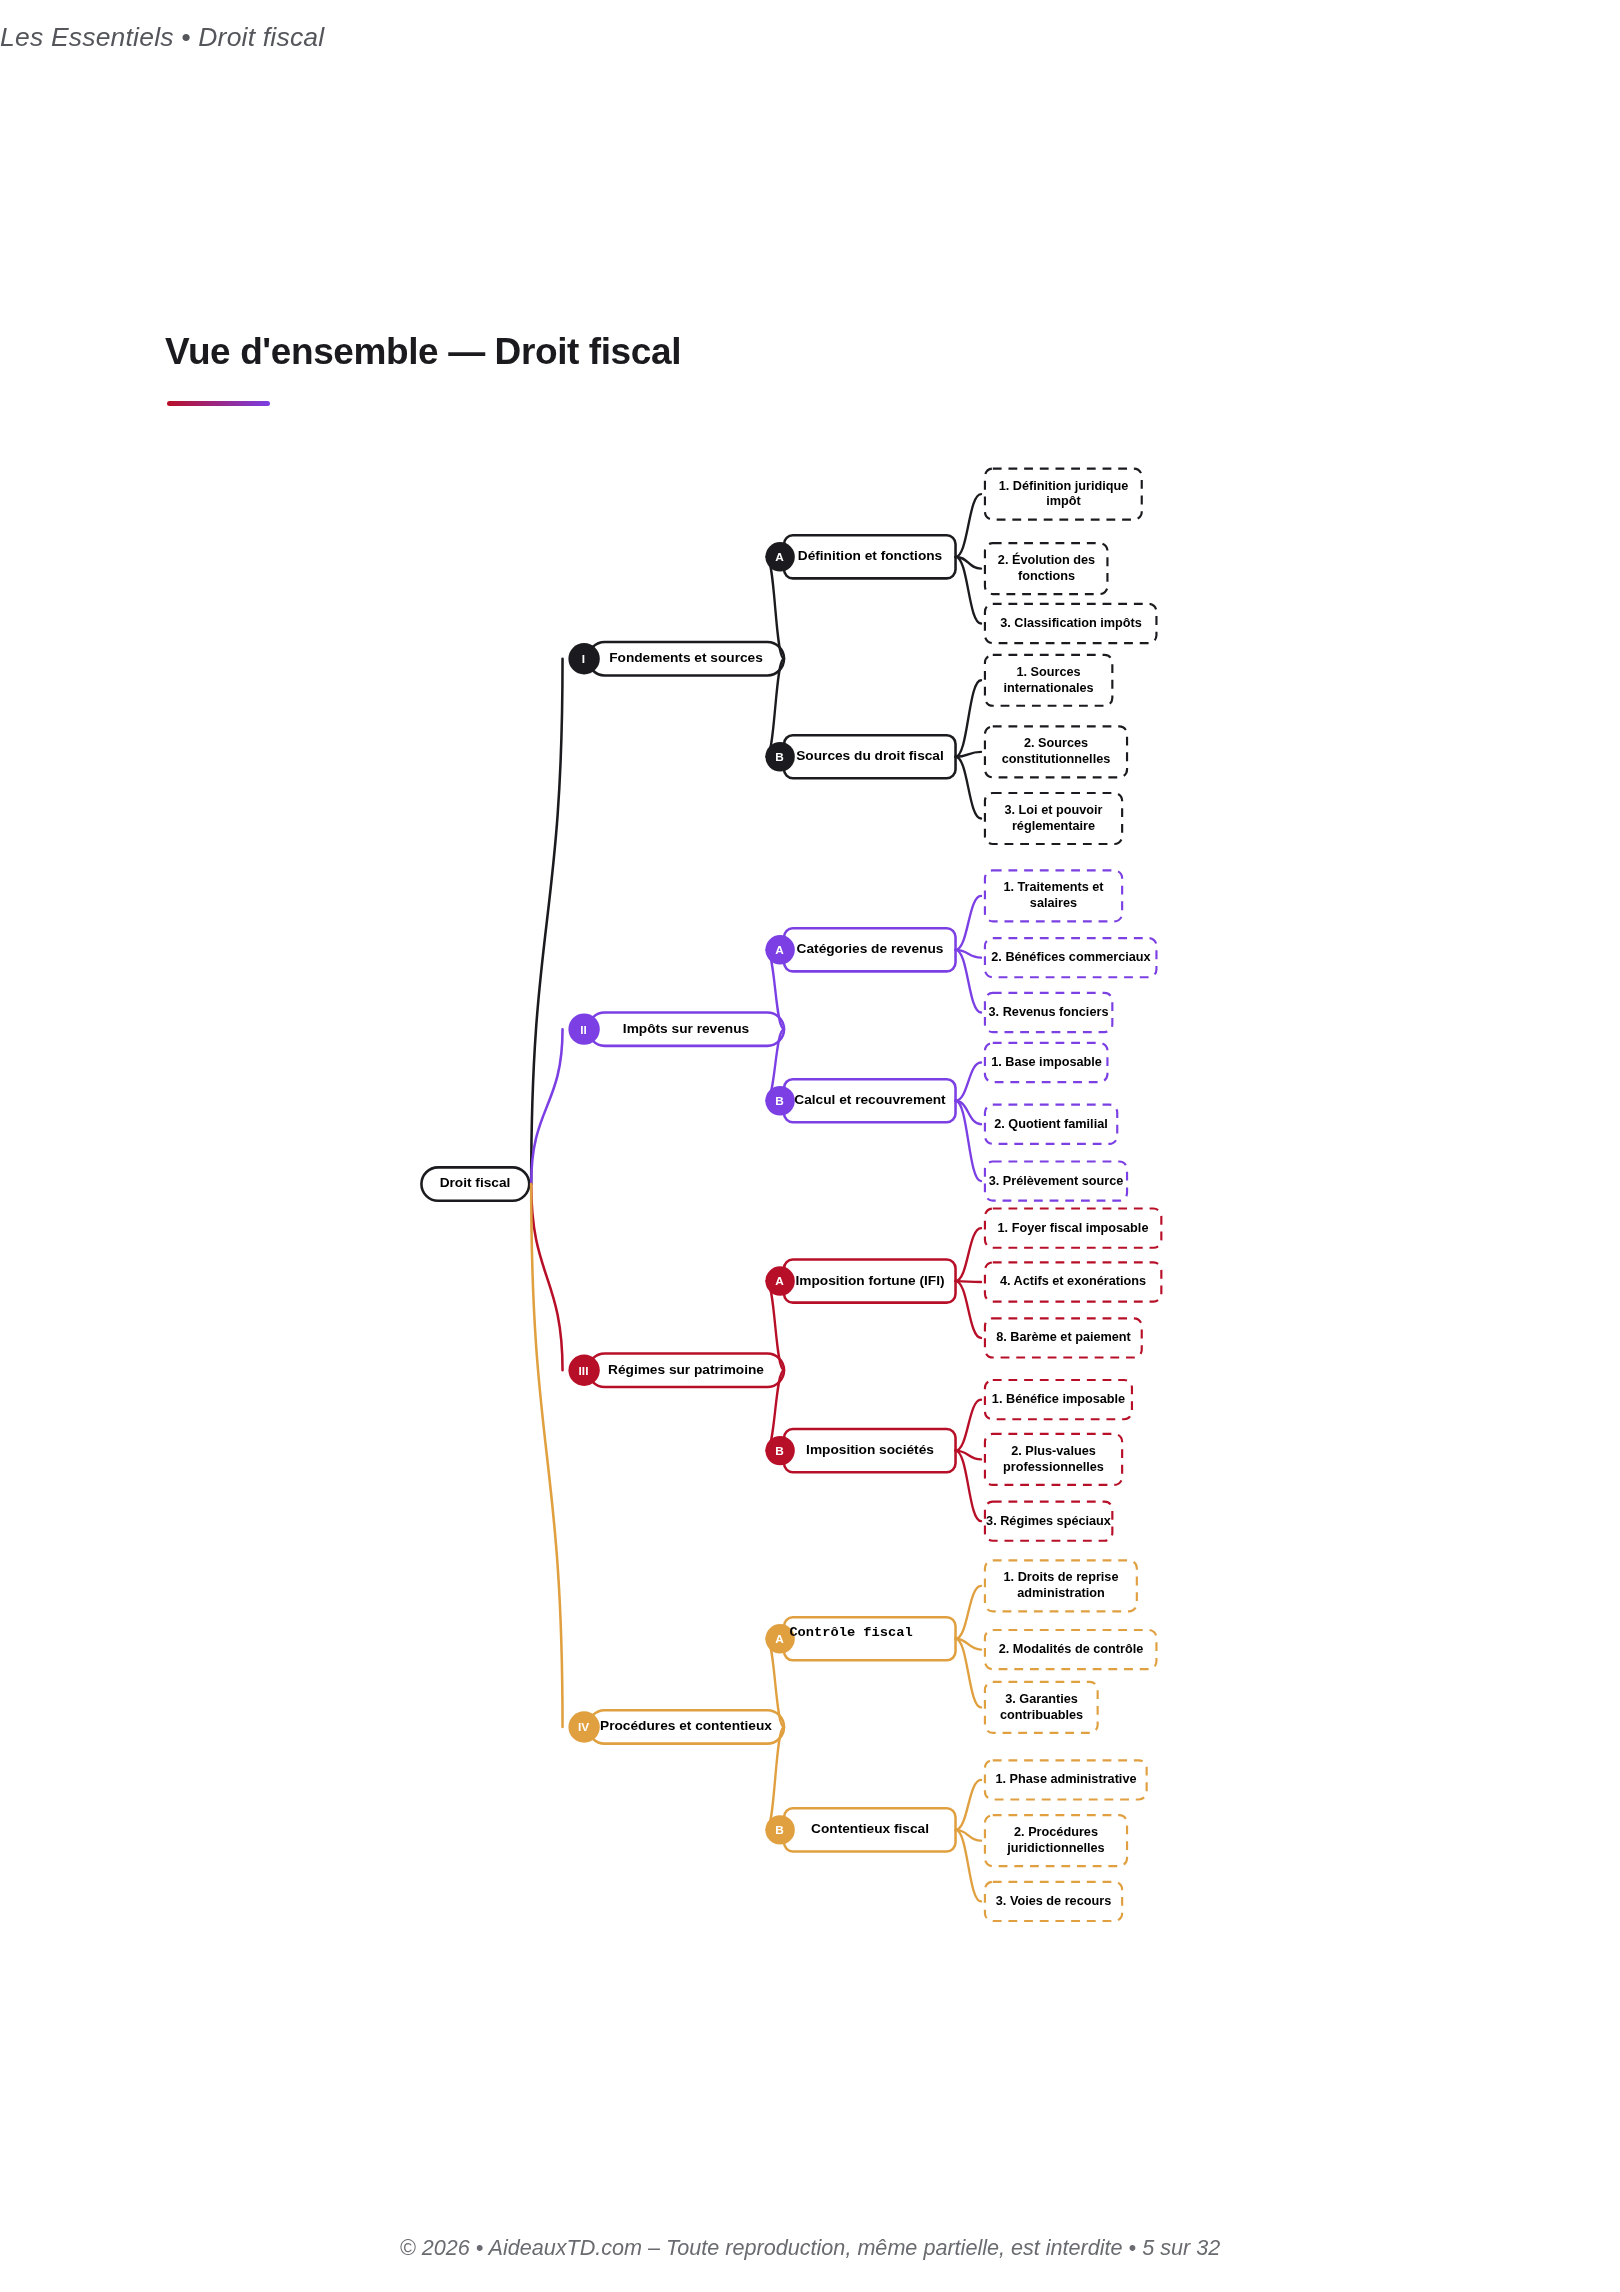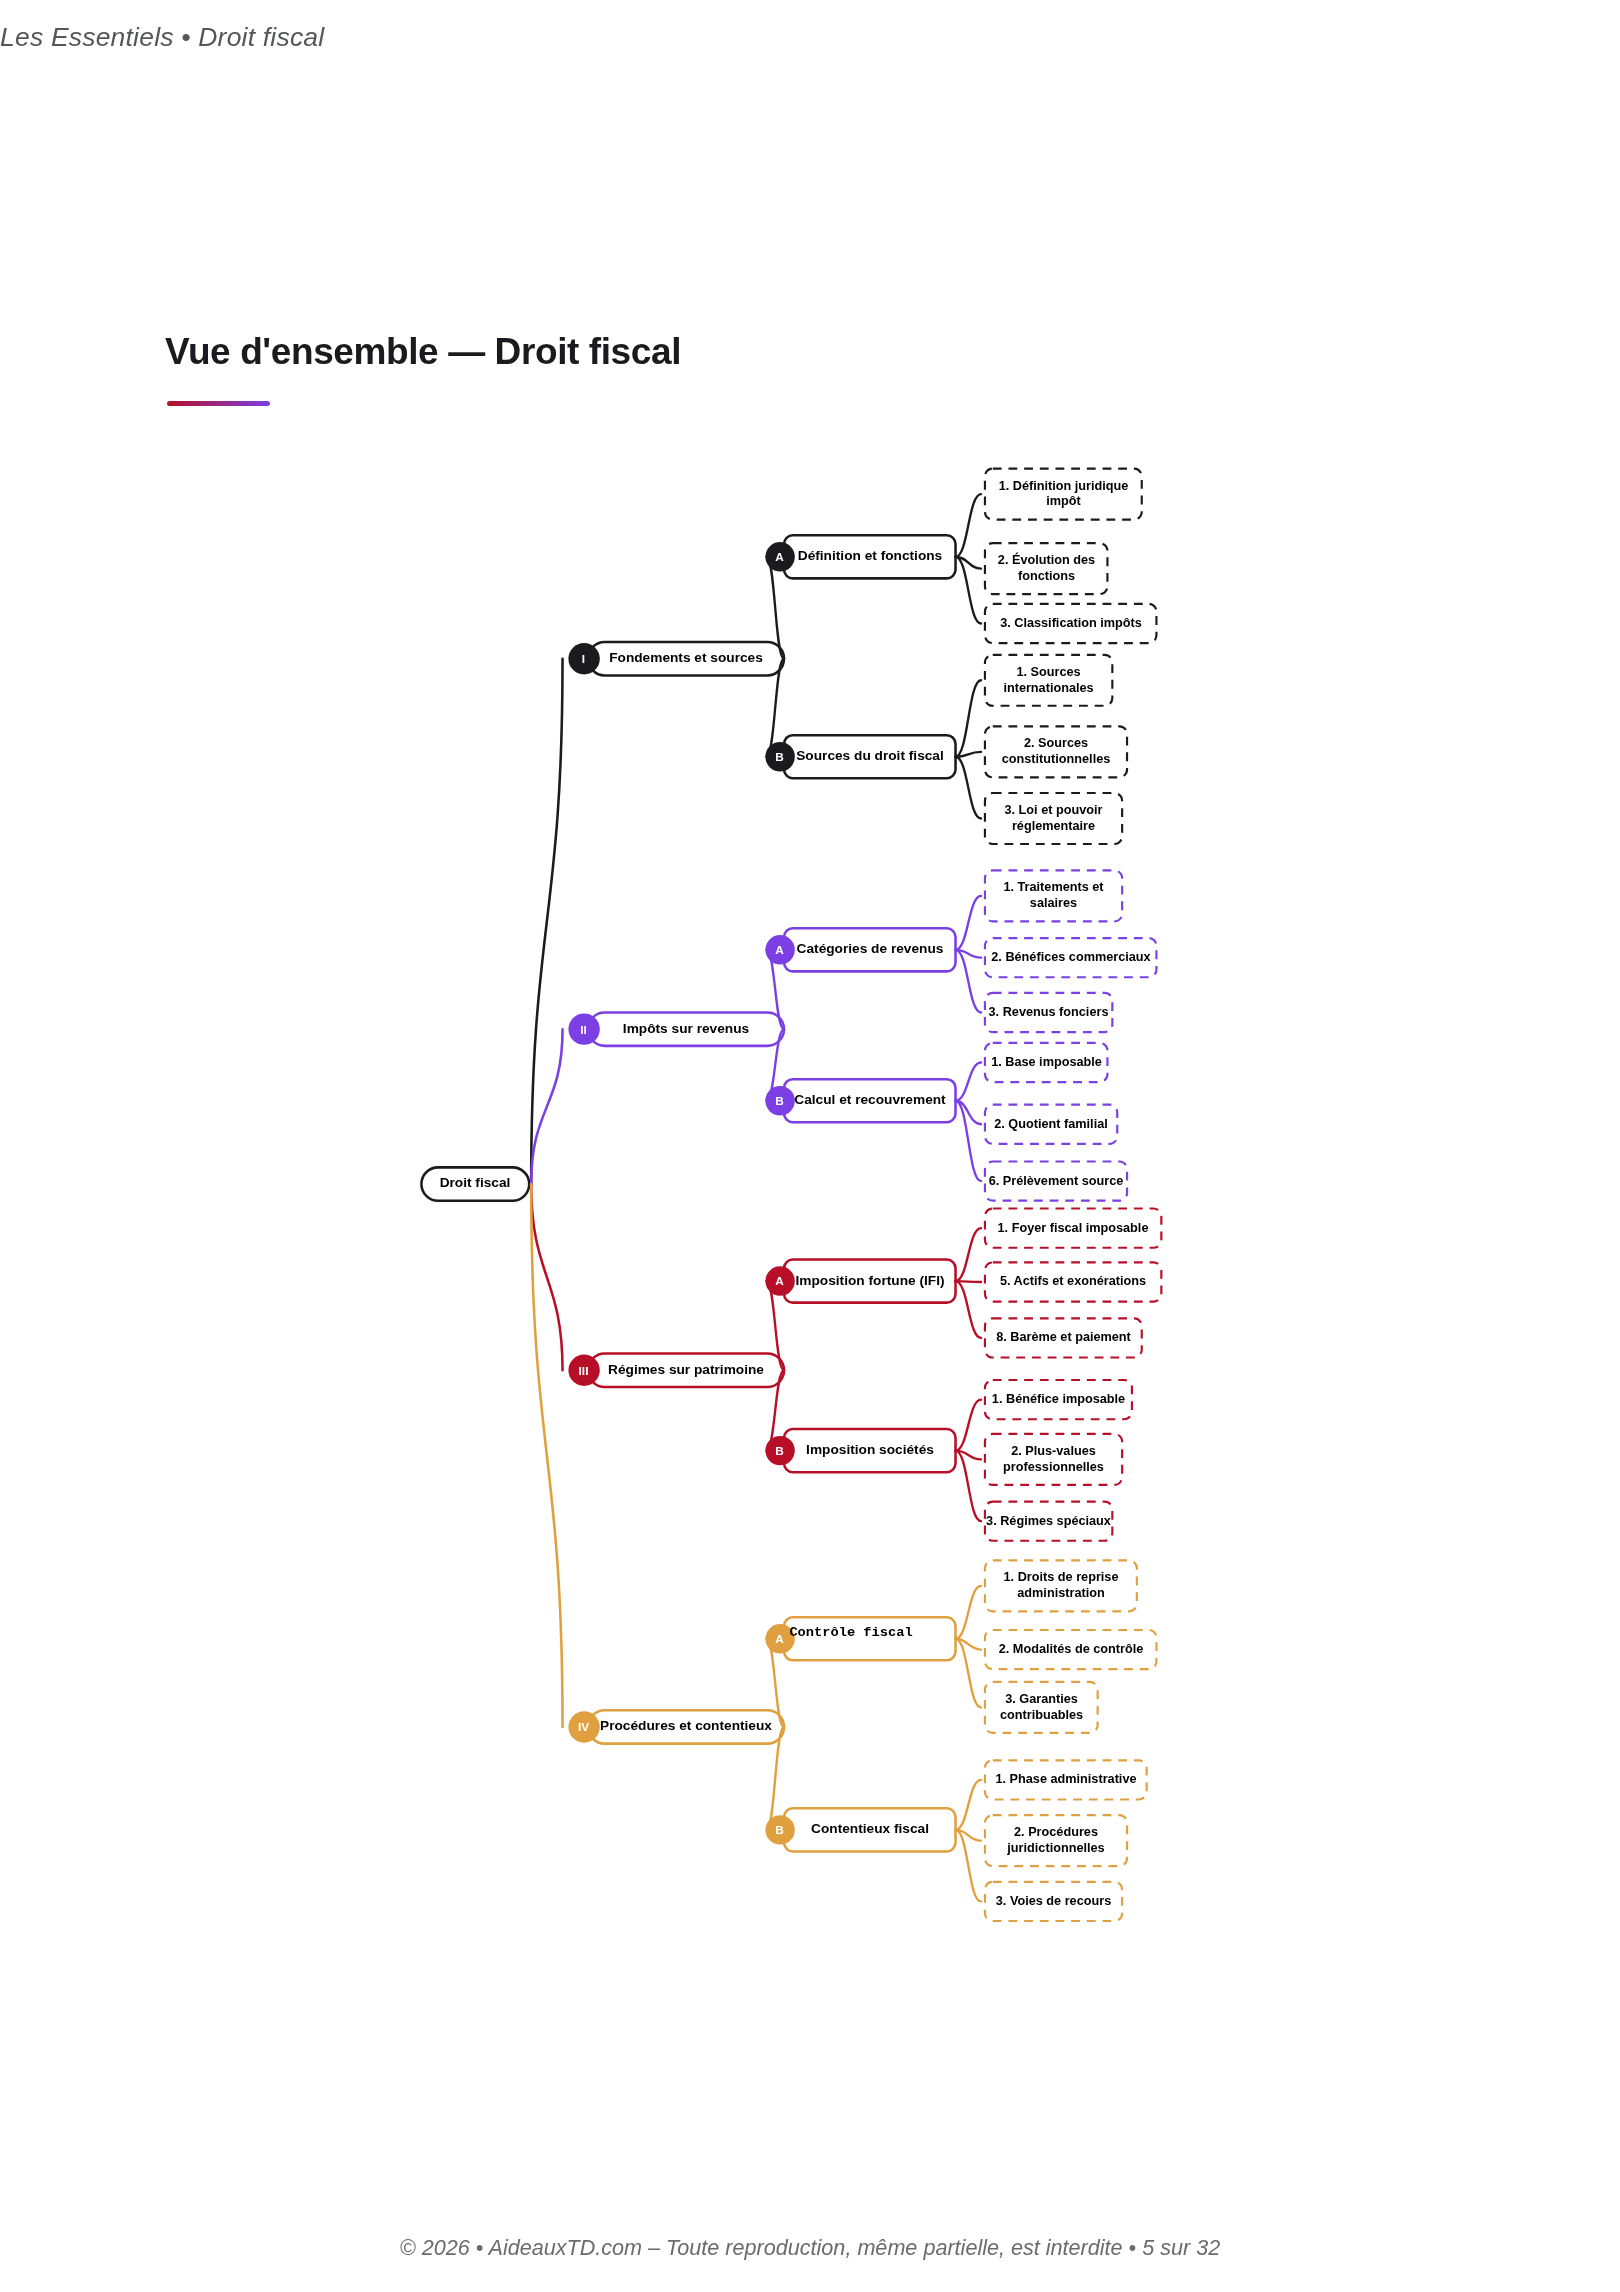--- a/index.html
+++ b/index.html
@@ -144,27 +144,27 @@
       <div class="badge-label" style="left: 568px; top: 568px; width: 31px; height: 31px;">II</div>
       <div class="nlabel sub-label" style="left: 784px; top: 482px; width: 172px; height: 43px;">Catégories de revenus</div>
       <div class="badge-label" style="left: 765px; top: 489px; width: 29px; height: 29px;">A</div>
       <div class="nlabel leaf-label" style="left: 985px; top: 424px; width: 137px; height: 51px;">1. Traitements et salaires</div>
       <div class="nlabel leaf-label" style="left: 985px; top: 492px; width: 172px; height: 39px;">2. Bénéfices commerciaux</div>
       <div class="nlabel leaf-label" style="left: 985px; top: 547px; width: 127px; height: 39px;">3. Revenus fonciers</div>
       <div class="nlabel sub-label" style="left: 784px; top: 633px; width: 172px; height: 43px;">Calcul et recouvrement</div>
       <div class="badge-label" style="left: 765px; top: 640px; width: 29px; height: 29px;">B</div>
       <div class="nlabel leaf-label" style="left: 985px; top: 597px; width: 123px; height: 39px;">1. Base imposable</div>
       <div class="nlabel leaf-label" style="left: 985px; top: 659px; width: 132px; height: 39px;">2. Quotient familial</div>
-      <div class="nlabel leaf-label" style="left: 985px; top: 716px; width: 142px; height: 39px;">6. Prélèvement source</div>
+      <div class="nlabel leaf-label" style="left: 985px; top: 716px; width: 142px; height: 39px;">3. Prélèvement source</div>
       <div class="nlabel branch-label" style="left: 588px; top: 908px; width: 196px; height: 33px;">Régimes sur patrimoine</div>
       <div class="badge-label" style="left: 568px; top: 909px; width: 31px; height: 31px;">III</div>
       <div class="nlabel sub-label" style="left: 784px; top: 814px; width: 172px; height: 43px; text-align: right;">Imposition fortune (IFI)</div>
       <div class="badge-label" style="left: 765px; top: 820px; width: 29px; height: 29px;">A</div>
       <div class="nlabel leaf-label" style="left: 985px; top: 763px; width: 176px; height: 39px;">1. Foyer fiscal imposable</div>
-      <div class="nlabel leaf-label" style="left: 985px; top: 816px; width: 176px; height: 39px;">5. Actifs et exonérations</div>
+      <div class="nlabel leaf-label" style="left: 985px; top: 816px; width: 176px; height: 39px;">4. Actifs et exonérations</div>
       <div class="nlabel leaf-label" style="left: 985px; top: 872px; width: 157px; height: 39px;">8. Barème et paiement</div>
       <div class="nlabel sub-label" style="left: 784px; top: 983px; width: 172px; height: 43px;">Imposition sociétés</div>
       <div class="badge-label" style="left: 765px; top: 990px; width: 29px; height: 29px;">B</div>
       <div class="nlabel leaf-label" style="left: 985px; top: 934px; width: 147px; height: 39px;">1. Bénéfice imposable</div>
       <div class="nlabel leaf-label" style="left: 985px; top: 988px; width: 137px; height: 51px;">2. Plus-values professionnelles</div>
       <div class="nlabel leaf-label" style="left: 985px; top: 1056px; width: 127px; height: 39px;">3. Régimes spéciaux</div>
       <div class="nlabel branch-label" style="left: 588px; top: 1264px; width: 196px; height: 33px;">Procédures et contentieux</div>
       <div class="badge-label" style="left: 568px; top: 1265px; width: 31px; height: 31px;">IV</div>
       <div class="nlabel sub-label" style="left: 765px; top: 1171px; width: 172px; height: 32px; font-family: Liberation Mono, monospace;">Contrôle fiscal</div>
       <div class="badge-label" style="left: 765px; top: 1178px; width: 29px; height: 29px;">A</div>

